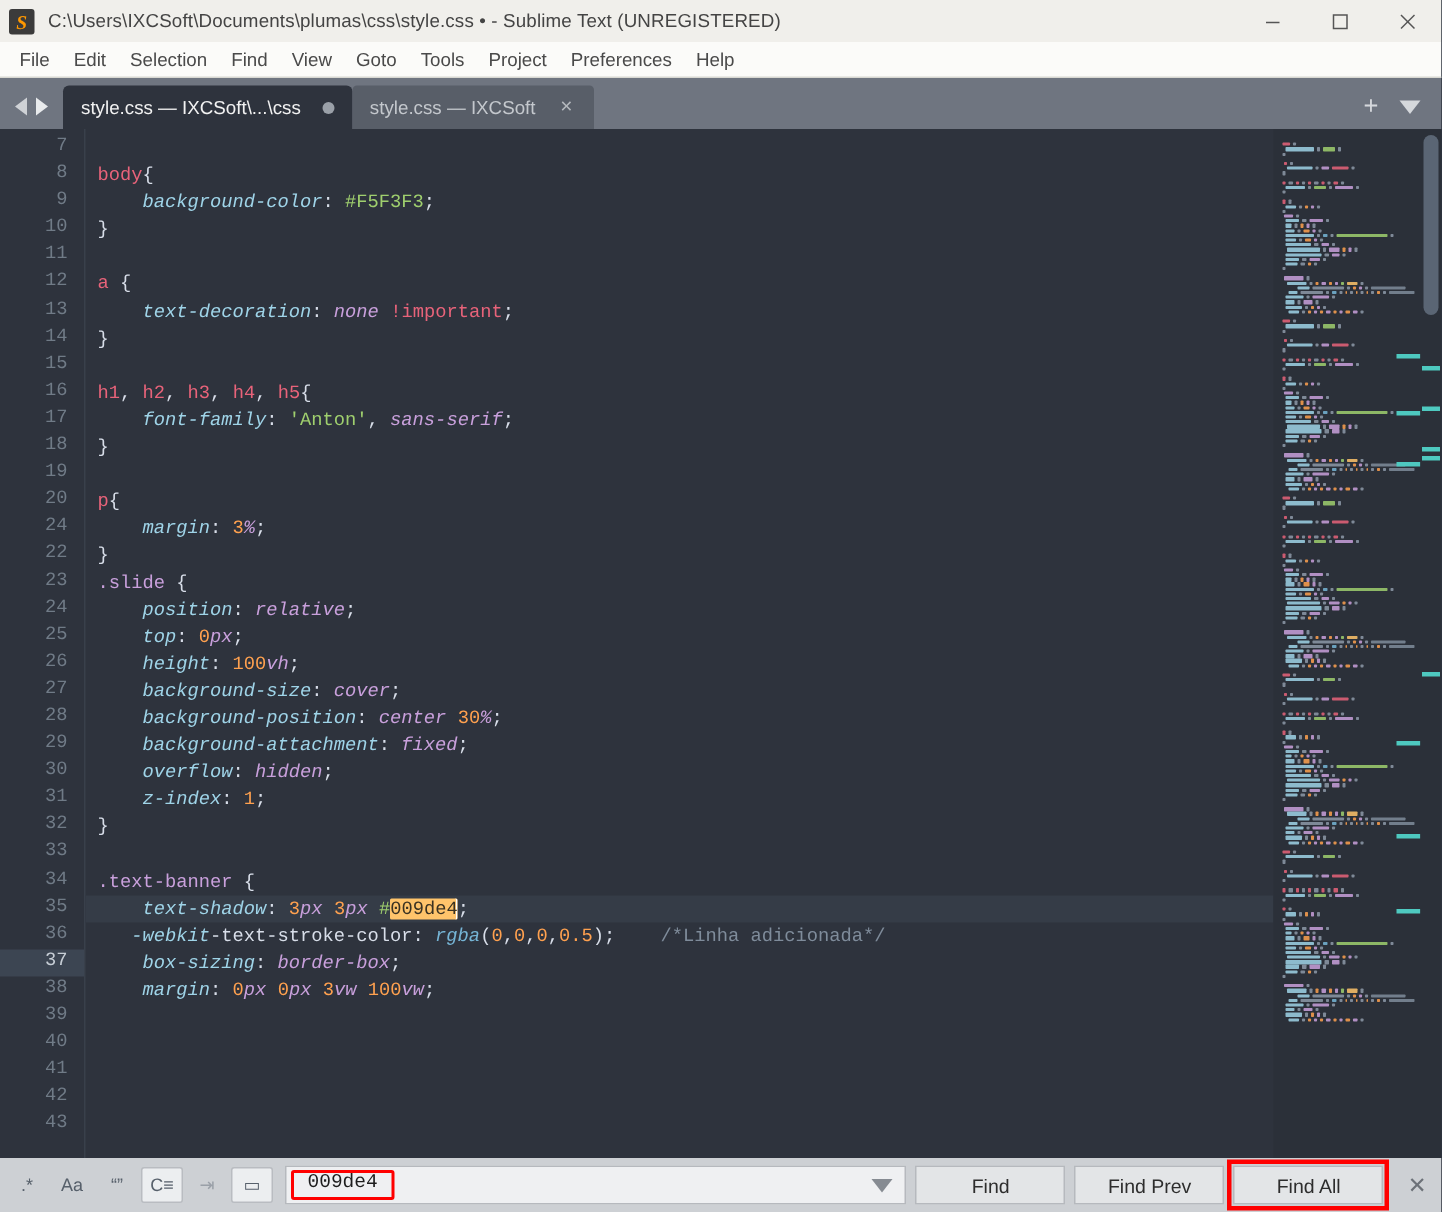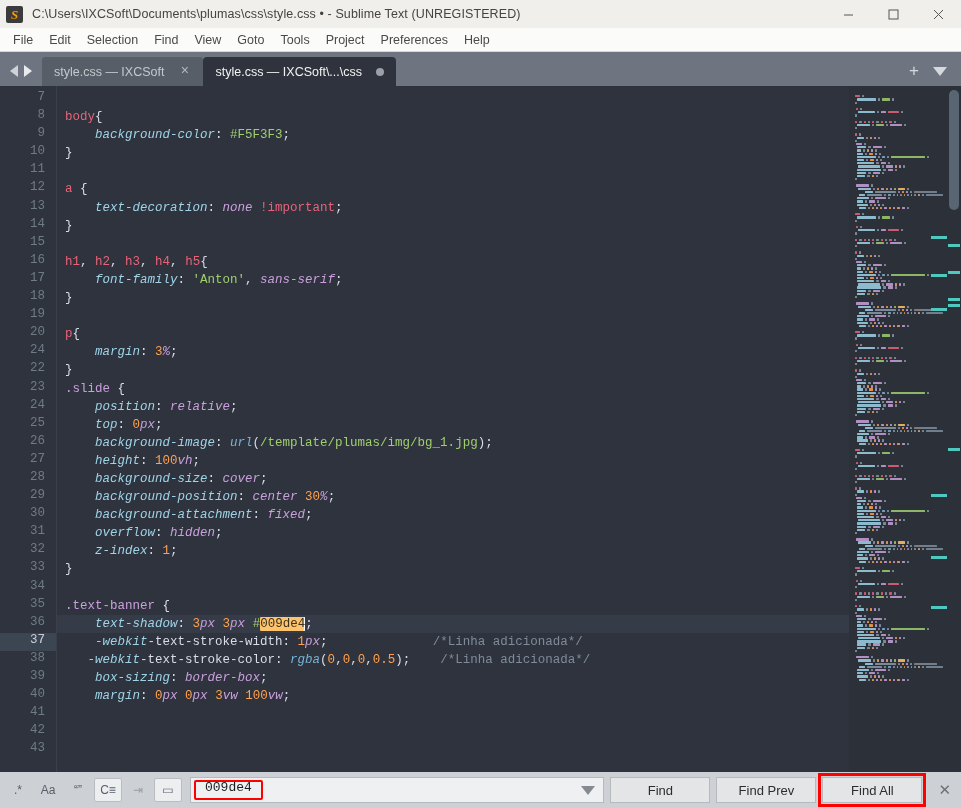--- a/index.html
+++ b/index.html
@@ -210,27 +210,27 @@
       <div class="menu-item">Preferences</div>
       <div class="menu-item">Help</div>
     </div>
 
   <div class="tabbar">
     <div class="tab-navarrows">
       <div class="navarrow left"></div>
       <div class="navarrow right"></div>
     </div>
     <div id="tabs" style="display:flex; align-items:flex-end;">
+        <div class="tab active">
+          <span class="tab-label">style.css — IXCSoft\...\css</span>
+          <span class="tab-dirty"></span>
+        </div>
         <div class="tab inactive">
           <span class="tab-label">style.css — IXCSoft</span>
           <span class="tab-close">×</span>
-        </div>
-        <div class="tab active">
-          <span class="tab-label">style.css — IXCSoft\...\css</span>
-          <span class="tab-dirty"></span>
         </div>
       </div>
     <div class="tabbar-right">
       <div class="plus-icon">+</div>
       <div class="caret-down"></div>
     </div>
   </div>
 
   <div class="editor-wrap">
     <div class="gutter" id="gutter">
@@ -285,32 +285,30 @@
         <div class="code-line"><span class="tok-sel">h1</span><span class="tok-punc">, </span><span class="tok-sel">h2</span><span class="tok-punc">, </span><span class="tok-sel">h3</span><span class="tok-punc">, </span><span class="tok-sel">h4</span><span class="tok-punc">, </span><span class="tok-sel">h5</span><span class="tok-brace">{</span></div>
         <div class="code-line"><span class="tok-plain">    </span><span class="tok-prop">font-family</span><span class="tok-punc">: </span><span class="tok-str">'Anton'</span><span class="tok-punc">, </span><span class="tok-val">sans-serif</span><span class="tok-punc">;</span></div>
         <div class="code-line"><span class="tok-brace">}</span></div>
         <div class="code-line"></div>
         <div class="code-line"><span class="tok-sel">p</span><span class="tok-brace">{</span></div>
         <div class="code-line"><span class="tok-plain">    </span><span class="tok-prop">margin</span><span class="tok-punc">: </span><span class="tok-num">3</span><span class="tok-unit">%</span><span class="tok-punc">;</span></div>
         <div class="code-line"><span class="tok-brace">}</span></div>
         <div class="code-line"><span class="tok-cls">.slide</span><span class="tok-plain"> </span><span class="tok-brace">{</span></div>
         <div class="code-line"><span class="tok-plain">    </span><span class="tok-prop">position</span><span class="tok-punc">: </span><span class="tok-val">relative</span><span class="tok-punc">;</span></div>
         <div class="code-line"><span class="tok-plain">    </span><span class="tok-prop">top</span><span class="tok-punc">: </span><span class="tok-num">0</span><span class="tok-unit">px</span><span class="tok-punc">;</span></div>
-        <div class="code-line"><span class="tok-plain">    </span><span class="tok-prop">background-image</span><span class="tok-punc">: </span><span class="tok-fn">url</span><span class="tok-punc">(</span><span class="tok-str">/template/plumas/img/bg_1.jpg</span><span class="tok-punc">);</span></div>
         <div class="code-line"><span class="tok-plain">    </span><span class="tok-prop">height</span><span class="tok-punc">: </span><span class="tok-num">100</span><span class="tok-unit">vh</span><span class="tok-punc">;</span></div>
         <div class="code-line"><span class="tok-plain">    </span><span class="tok-prop">background-size</span><span class="tok-punc">: </span><span class="tok-val">cover</span><span class="tok-punc">;</span></div>
         <div class="code-line"><span class="tok-plain">    </span><span class="tok-prop">background-position</span><span class="tok-punc">: </span><span class="tok-val">center</span><span class="tok-plain"> </span><span class="tok-num">30</span><span class="tok-unit">%</span><span class="tok-punc">;</span></div>
         <div class="code-line"><span class="tok-plain">    </span><span class="tok-prop">background-attachment</span><span class="tok-punc">: </span><span class="tok-val">fixed</span><span class="tok-punc">;</span></div>
         <div class="code-line"><span class="tok-plain">    </span><span class="tok-prop">overflow</span><span class="tok-punc">: </span><span class="tok-val">hidden</span><span class="tok-punc">;</span></div>
         <div class="code-line"><span class="tok-plain">    </span><span class="tok-prop">z-index</span><span class="tok-punc">: </span><span class="tok-num">1</span><span class="tok-punc">;</span></div>
         <div class="code-line"><span class="tok-brace">}</span></div>
         <div class="code-line"></div>
         <div class="code-line"><span class="tok-cls">.text-banner</span><span class="tok-plain"> </span><span class="tok-brace">{</span></div>
         <div class="code-line active"><span class="tok-plain">    </span><span class="tok-prop">text-shadow</span><span class="tok-punc">: </span><span class="tok-num">3</span><span class="tok-unit">px</span><span class="tok-plain"> </span><span class="tok-num">3</span><span class="tok-unit">px</span><span class="tok-plain"> </span><span class="tok-hex">#</span><span class="match-hl cursor">009de4</span><span class="tok-punc">;</span></div>
-        <div class="code-line"><span class="tok-plain">    </span><span class="tok-vend">-webkit</span><span class="tok-plain">-text-stroke-width</span><span class="tok-punc">: </span><span class="tok-num">1</span><span class="tok-unit">px</span><span class="tok-punc">;</span><span class="tok-plain">              </span><span class="tok-cmt">/*Linha adicionada*/</span></div>
         <div class="code-line"><span class="tok-plain">   </span><span class="tok-vend">-webkit</span><span class="tok-plain">-text-stroke-color</span><span class="tok-punc">: </span><span class="tok-fn">rgba</span><span class="tok-punc">(</span><span class="tok-num">0</span><span class="tok-punc">,</span><span class="tok-num">0</span><span class="tok-punc">,</span><span class="tok-num">0</span><span class="tok-punc">,</span><span class="tok-num">0.5</span><span class="tok-punc">);</span><span class="tok-plain">    </span><span class="tok-cmt">/*Linha adicionada*/</span></div>
         <div class="code-line"><span class="tok-plain">    </span><span class="tok-prop">box-sizing</span><span class="tok-punc">: </span><span class="tok-val">border-box</span><span class="tok-punc">;</span></div>
         <div class="code-line"><span class="tok-plain">    </span><span class="tok-prop">margin</span><span class="tok-punc">: </span><span class="tok-num">0</span><span class="tok-unit">px</span><span class="tok-plain"> </span><span class="tok-num">0</span><span class="tok-unit">px</span><span class="tok-plain"> </span><span class="tok-num">3</span><span class="tok-unit">vw</span><span class="tok-plain"> </span><span class="tok-num">100</span><span class="tok-unit">vw</span><span class="tok-punc">;</span></div>
       </div>
     <div class="minimap" id="minimap">
         <div class="mm-line" style="padding-left: 0px;"></div>
         <div class="mm-line" style="padding-left: 0px;">
           <div class="mm-seg" style="width: 4.6px; background: rgb(232, 99, 122); opacity: 0.85;"></div>
           <div class="mm-seg" style="width: 2px; background: rgb(141, 153, 168); opacity: 0.85;"></div>
         </div>

